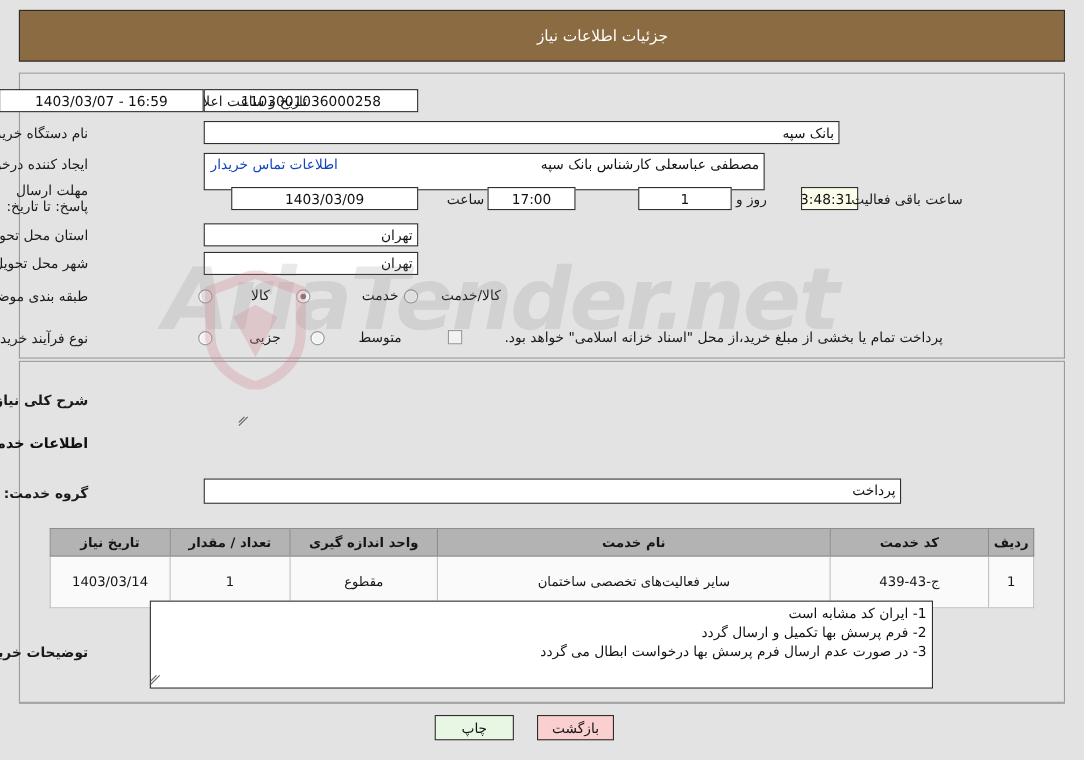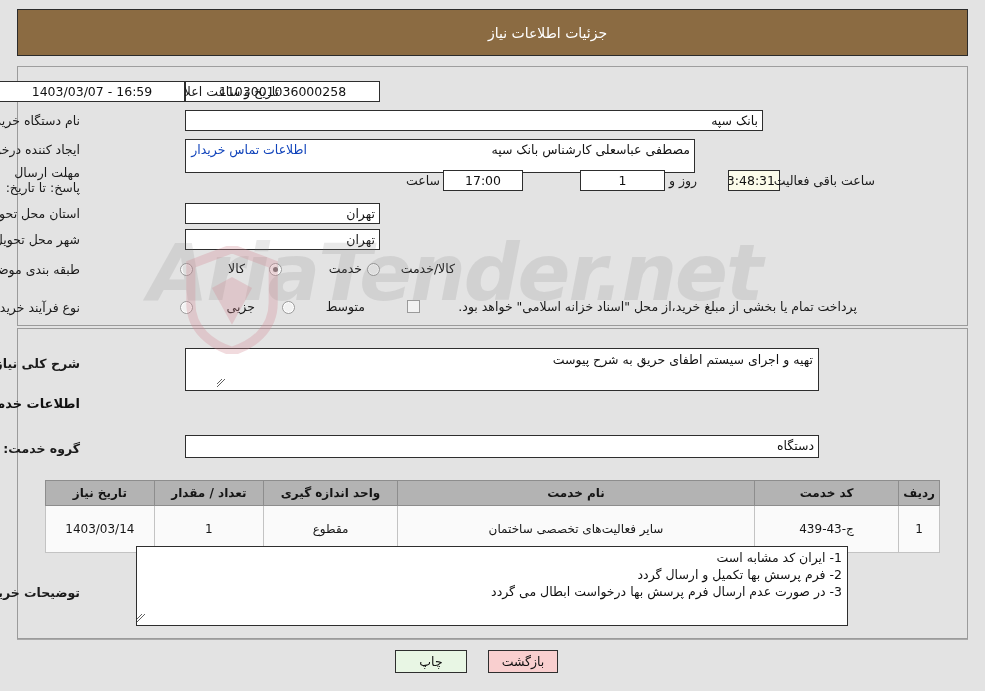--- a/index.html
+++ b/index.html
@@ -247,20 +247,21 @@
   <div class="fld ctr" style="right:800px; top:81px; width:186px; height:21px;">16:59 - 1403/03/07</div>
 
   <div class="lbl" style="right:905px; top:113px;">نام دستگاه خریدار:</div>
   <div class="fld" style="right:222px; top:110px; width:578px; height:21px;">بانک سپه</div>
 
   <div class="lbl" style="right:905px; top:142px;">ایجاد کننده درخواست:</div>
   <div class="fld" style="right:290px; top:139px; width:510px; height:34px;">مصطفی عباسعلی کارشناس بانک سپه</div>
   <div class="link" style="right:678px; top:142px;">اطلاعات تماس خریدار</div>
 
   <div class="lbl wrap" style="right:905px; top:165px; width:90px; text-align:right;">مهلت ارسال پاسخ: تا تاریخ:</div>
+  <div class="fld ctr" style="right:605px; top:170px; width:170px; height:21px;">1403/03/09</div>
   <div class="plain" style="right:545px; top:173px;text-align:center;">ساعت</div>
   <div class="fld ctr" style="right:462px; top:170px; width:80px; height:21px;">17:00</div>
   <div class="fld ctr" style="right:320px; top:170px; width:85px; height:21px;">1</div>
   <div class="plain" style="right:288px; top:173px;">روز و</div>
   <div class="fld ctr cream" style="right:205px; top:170px; width:52px; height:21px;margin-left:12px;">23:48:31</div>
   <div class="plain" style="right:110px; top:173px;">ساعت باقی فعالیت</div>
 
   <div class="lbl" style="right:905px; top:206px;">استان محل تحویل:</div>
   <div class="fld" style="right:605px; top:203px; width:195px; height:21px;">تهران</div>
 
@@ -285,30 +286,29 @@
 
   <div class="radio" style="right:690px; top:301px;"></div>
   <div class="plain" style="right:620px; top:299px;">متوسط</div>
 
   <div class="chk" style="right:565px; top:300px;"></div>
   <div class="plain" style="right:128px; top:299px;">پرداخت تمام یا بخشی از مبلغ خرید،از محل "اسناد خزانه اسلامی" خواهد بود.</div>
 
   <div class="panel" id="panel-bottom"></div>
 
   <div class="lbl b" style="right:905px; top:356px;">شرح کلی نیاز:</div>
-  <div class="ta" style="right:166px; top:348px; width:634px; height:43px;">تهیه و اجرای سیستم اطفای حریق به شرح پیوست</div>
   <svg class="ta-grip" style="right:758px; top:378px;" viewBox="0 0 11 11">
     <line x1="1" y1="9" x2="9" y2="1" stroke="#606060" stroke-width="1"></line>
     <line x1="1" y1="6" x2="6" y2="1" stroke="#606060" stroke-width="1"></line>
   </svg>
 
   <div class="heading" style="right:905px; top:396px;">اطلاعات خدمات مورد نیاز</div>
 
   <div class="lbl b" style="right:905px; top:441px;">گروه خدمت:</div>
-  <div class="fld" style="right:166px; top:435px; width:634px; height:23px;">دستگاه</div>
+  <div class="fld" style="right:166px; top:435px; width:634px; height:23px;">پرداخت</div>
 
   <table class="tbl">
     <thead>
       <tr>
         <th style="width:36px;">ردیف</th>
         <th style="width:145px;">کد خدمت</th>
         <th style="width:360px;">نام خدمت</th>
         <th style="width:135px;">واحد اندازه گیری</th>
         <th style="width:110px;">تعداد / مقدار</th>
         <th style="width:109px;">تاریخ نیاز</th>

